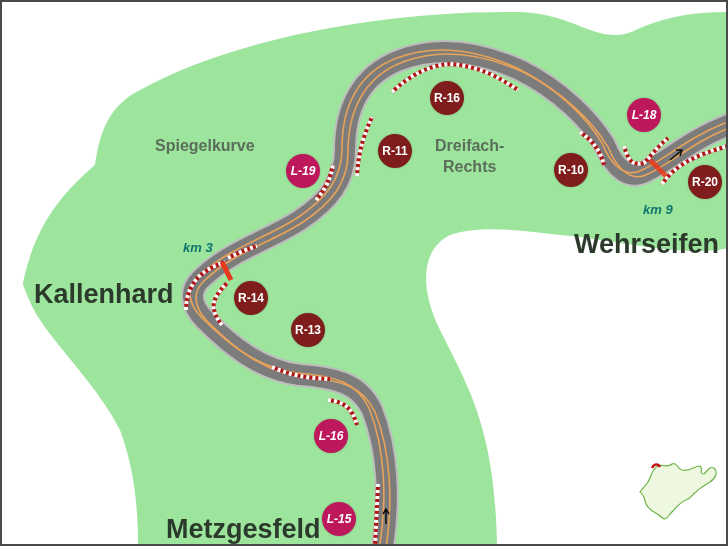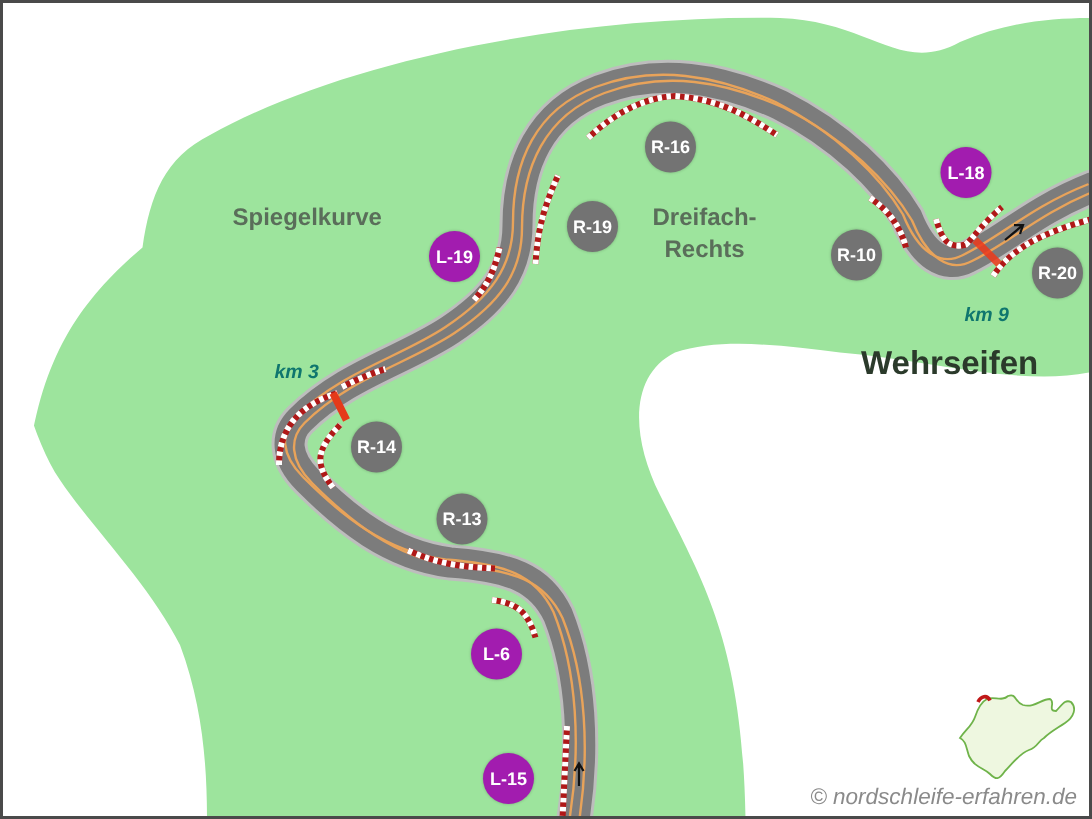--- a/index.html
+++ b/index.html
@@ -1,25 +1,25 @@
 <!DOCTYPE html>
 <html><head>
 <meta charset="utf-8">
 <style>
   html, body { margin: 0; padding: 0; }
   body { width: 728px; height: 546px; overflow: hidden; background: #ffffff; font-family: "Liberation Sans", sans-serif; }
   #map { position: relative; width: 728px; height: 546px; box-sizing: border-box; border: 2px solid #4a4a4a; background: #ffffff; overflow: hidden; }
   #map svg.base { position: absolute; left: -2px; top: -2px; }
   .label { position: absolute; font-weight: bold; white-space: nowrap; line-height: 1; }
-  .area-major { font-size: 22px; color: #2b3a2b; }
+  .area-major { font-size: 27px; color: #2b3a2b; }
   .area-minor { font-size: 16px; color: #5a6e5a; text-align: center; line-height: 1.3; }
   .km { font-size: 13px; color: #0f766e; font-style: italic; }
   .marker { position: absolute; width: 34px; height: 34px; margin-left: -17px; margin-top: -17px; border-radius: 50%; color: #ffffff; font-weight: bold; font-size: 12px; display: flex; align-items: center; justify-content: center; box-shadow: 0 0 2px rgba(0,0,0,0.25); }
-  .marker.left { background: #a21caf; }
-  .marker.right { background: #737373; }
+  .marker.left { background: #be185d; font-style: italic; }
+  .marker.right { background: #7f1d1d; }
   .copyright { position: absolute; right: 8px; bottom: 4px; font-size: 15px; font-style: italic; color: #8a8a8a; }
   .minimap { position: absolute; left: 636px; top: 456px; }
 </style>
 </head>
 <body>
 
 <div id="map">
   <svg class="base" width="728" height="546" viewBox="0 0 728 546">
 
     <path fill="#9de49d" d="M12,546 C12,470 8,380 20,300 C30,230 60,195 95,165 C100,130 110,105 140,90 C230,40 380,10 520,12 C580,14 600,50 640,28 C670,15 700,12 728,12 L728,248 C680,258 620,240 560,235 C520,230 480,225 450,235 C420,250 420,290 440,330 C470,390 495,430 497,546 Z"></path>
@@ -87,40 +87,41 @@
     <path stroke="#ef3a1a" stroke-width="5" opacity="0.85" d="M650,160 L666,176"></path>
 
     <g stroke="#111" stroke-width="1.5" fill="none">
       <path d="M386,524 L386,510 M383,514 L386,509 L389,514"></path>
     </g>
     <g stroke="#111" stroke-width="1.5" fill="none">
       <path d="M670,160 L682,150 M676,150 L682,150 L680,156"></path>
     </g>
   </svg>
 
+  <div class="label area-major" style="left:32px;top:279px;">Kallenhard</div>
+  <div class="label area-major" style="left:164px;top:514px;">Metzgesfeld</div>
   <div class="label area-major" style="left:572px;top:229px;">Wehrseifen</div>
   <div class="label area-minor" style="left:153px;top:134px;">Spiegelkurve</div>
   <div class="label area-minor" style="left:433px;top:134px;">
     <div>Dreifach-</div>
     <div>Rechts</div>
   </div>
 
   <div class="label km" style="left:181px;top:239px;">km 3</div>
   <div class="label km" style="left:641px;top:201px;">km 9</div>
 
   <div class="marker left" style="left:337px;top:517px;">L-15</div>
-  <div class="marker left" style="left:329px;top:434px;">L-6</div>
-  <div class="marker right" style="left:306px;top:344px;">R-13</div>
+  <div class="marker left" style="left:329px;top:434px;">L-16</div>
+  <div class="marker right" style="left:306px;top:328px;">R-13</div>
   <div class="marker right" style="left:249px;top:296px;">R-14</div>
   <div class="marker left" style="left:301px;top:169px;">L-19</div>
-  <div class="marker right" style="left:393px;top:149px;">R-19</div>
+  <div class="marker right" style="left:393px;top:149px;">R-11</div>
   <div class="marker right" style="left:445px;top:96px;">R-16</div>
   <div class="marker right" style="left:569px;top:168px;">R-10</div>
   <div class="marker left" style="left:642px;top:113px;">L-18</div>
   <div class="marker right" style="left:703px;top:180px;">R-20</div>
 
   <svg class="minimap" width="90" height="70" viewBox="0 0 90 70">
     <path fill="#eef7e0" stroke="#6fb34a" stroke-width="1.2" d="M20,8 C25,6 30,10 34,6 C40,4 38,10 44,12 C52,14 56,8 62,8 C66,10 60,16 66,16 C70,12 72,8 76,10 C80,14 78,20 72,24 C66,28 62,30 58,34 C54,36 54,40 48,42 C42,44 36,52 32,56 C28,62 26,62 22,58 C18,54 12,54 8,46 C6,40 6,36 2,34 C6,28 10,26 12,20 C14,14 16,10 20,8 Z"></path>
     <path fill="none" stroke="#c01818" stroke-width="2.5" d="M14,10 C16,6 20,5 22,9"></path>
   </svg>
 
-  <div class="copyright">© nordschleife-erfahren.de</div>
 </div>
 
 </body></html>

